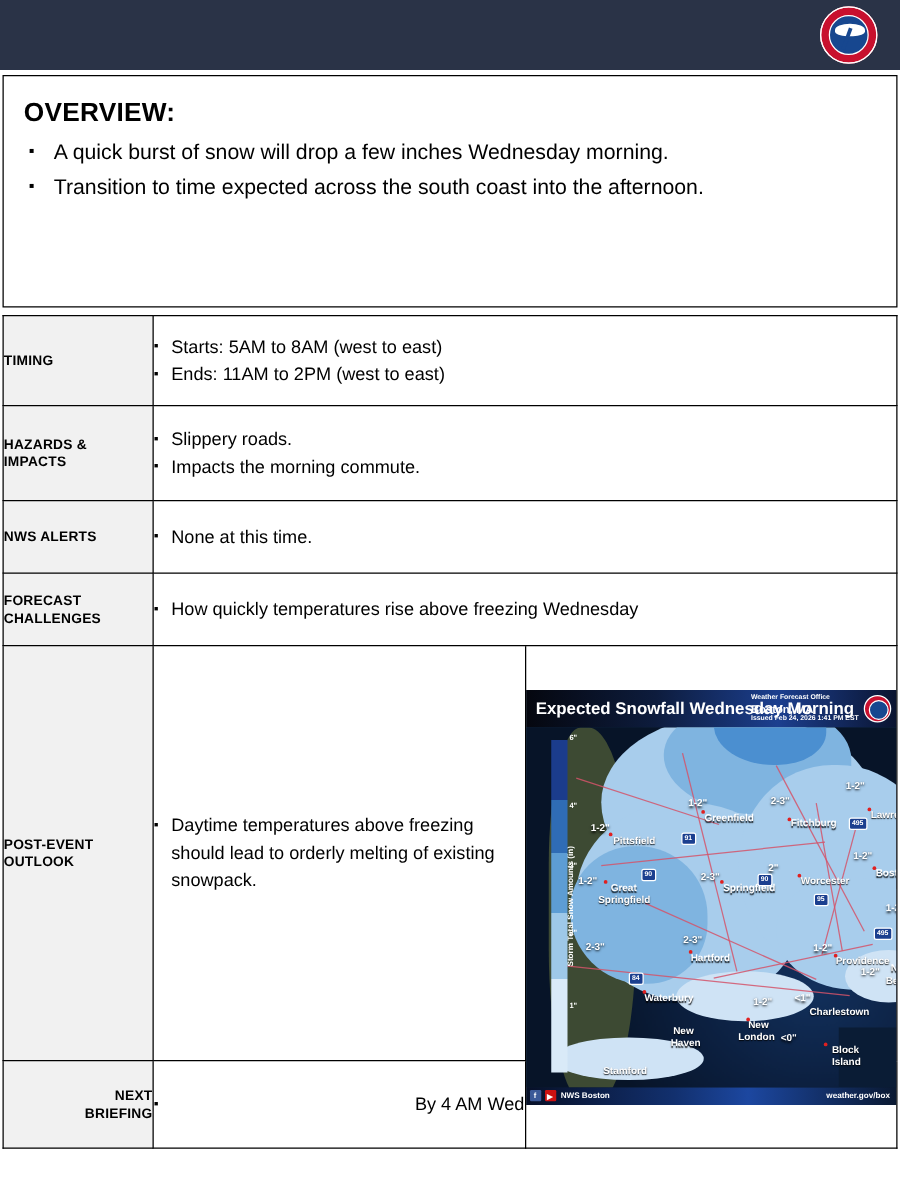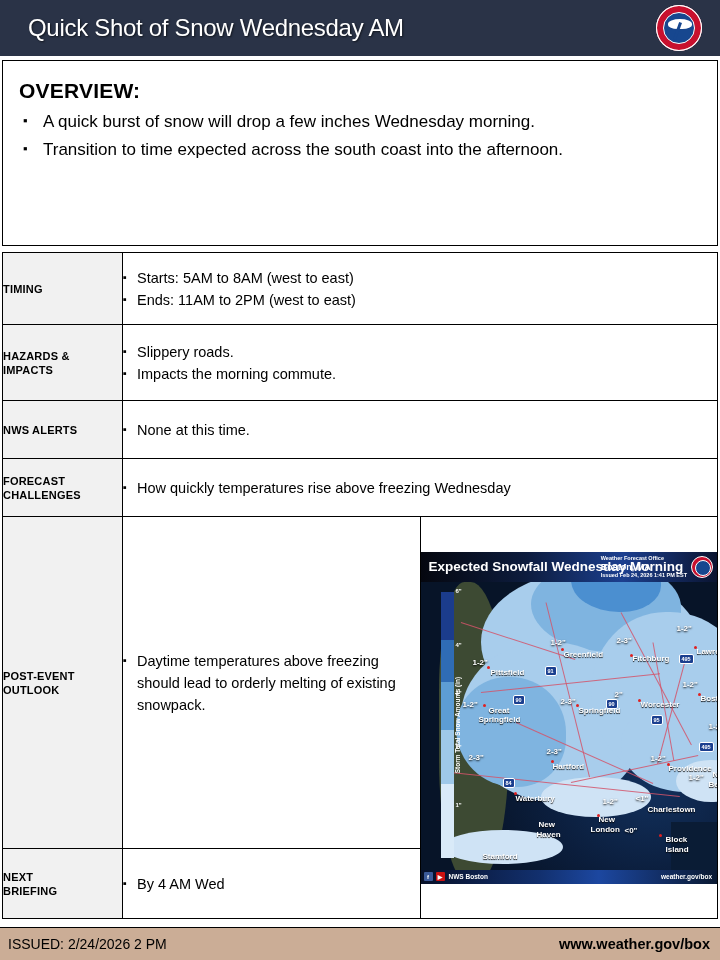--- a/index.html
+++ b/index.html
@@ -179,21 +179,21 @@
     position: absolute;
     left: 0;
     top: -1px;
     font-size: 11px;
   }
   .r-timing { height: 72px; }
   .r-haz    { height: 76px; }
   .r-alerts { height: 58px; }
   .r-chall  { height: 58px; }
   .r-post   { height: 332px; }
-  .r-next   { height: 70px; }
+  .r-next   { height: 70px; text-align: right; }
 
   .post-body {
     width: 180px;
     vertical-align: middle;
   }
   .post-body .b-item { line-height: 22px; }
   .map-cell {
     vertical-align: top;
     padding: 0;
     background: #ffffff;
@@ -408,21 +408,20 @@
     font-weight: bold;
     color: #000000;
   }
 </style>
 </head>
 <body>
 
 <div class="page">
 
   <div class="header">
-    <div class="header-title">Quick Shot of Snow Wednesday AM</div>
     <div class="header-right">
       <div class="nws-logo">
         <div class="nws-ring-text"></div>
         <div class="inner"></div>
       </div>
     </div>
   </div>
 
   <div class="overview">
     <div class="overview-title">OVERVIEW:</div>
@@ -631,18 +630,14 @@
         </td>
         <td class="body-cell">
           <ul class="b-list">
             <li class="b-item">By 4 AM Wed</li>
           </ul>
         </td>
       </tr>
     </tbody>
   </table>
 
-  <div class="bottombar">
-    <div class="issued">ISSUED: 2/24/2026 2 PM</div>
-    <div class="bottom-url">www.weather.gov/box</div>
-  </div>
 
 </div>
 
 </body></html>

